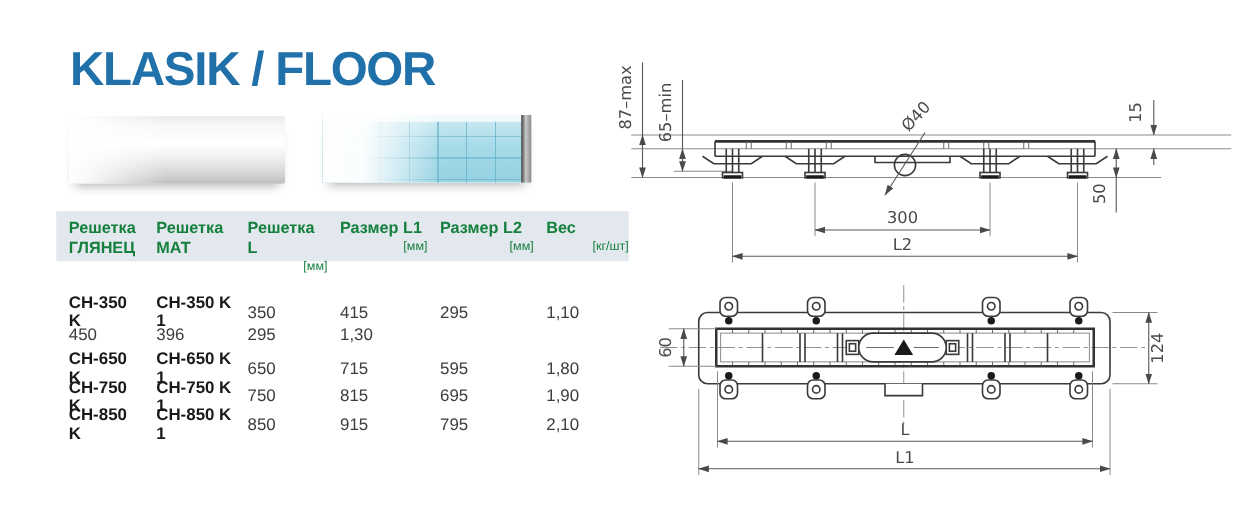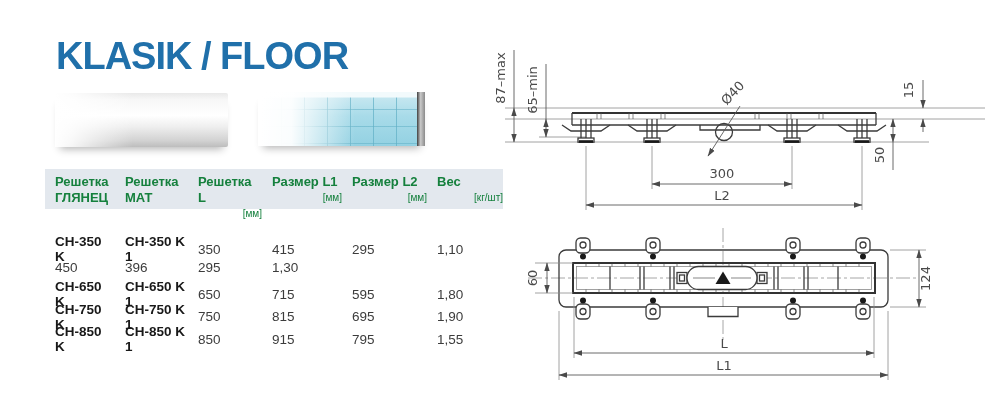--- a/index.html
+++ b/index.html
@@ -123,21 +123,21 @@
         <div>815</div>
         <div>695</div>
         <div>1,90</div>
       </div>
       <div class="tr">
         <div class="pn">CH-850 K</div>
         <div class="pn">CH-850 K 1</div>
         <div>850</div>
         <div>915</div>
         <div>795</div>
-        <div>1,55</div>
+        <div>2,10</div>
       </div>
     </div>
   </div>
 
   <svg id="side-view" class="dwg" width="510" height="200" viewBox="0 0 510 200">
     <defs>
       <marker id="a1" viewBox="0 0 10 10" refX="9" refY="5" markerWidth="10" markerHeight="10" orient="auto-start-reverse">
           <path d="M0,2 L9.5,5 L0,8 Z" fill="#4a4a4a"></path>
         </marker>
     </defs>

